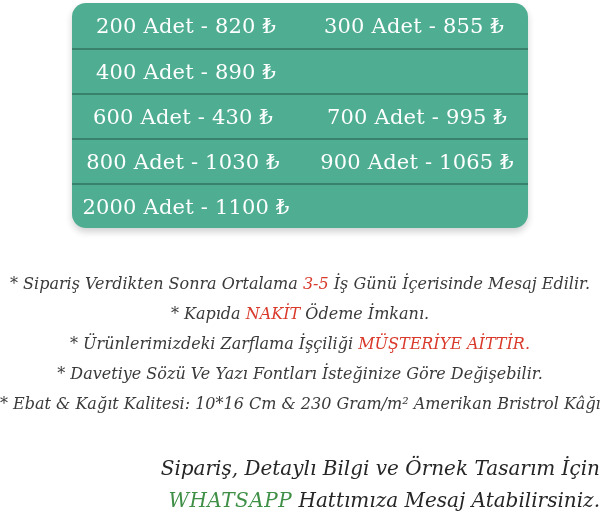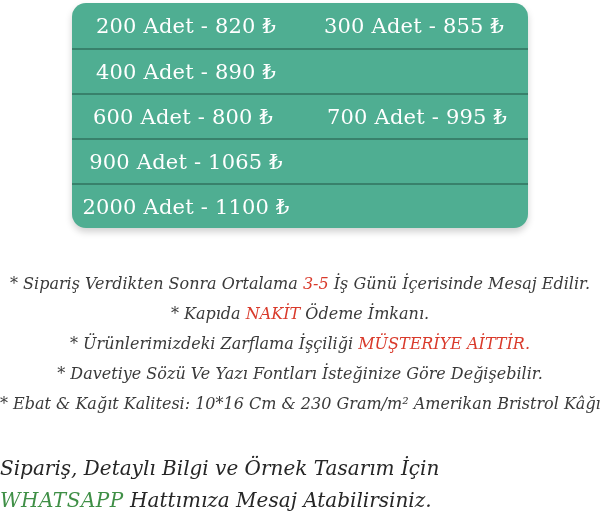--- a/index.html
+++ b/index.html
@@ -48,45 +48,46 @@
     font-style: italic;
     font-size: 16px;
     line-height: 30px;
     color: var(--note-text, #3a3a3a);
     white-space: nowrap;
   }
   .note-highlight { color: var(--highlight-red, #d93a2b); }
   .footer {
     position: absolute;
     top: 452px; left: 0; right: 0;
-    text-align: left;
+    text-align: right;
     font-style: italic;
     font-size: 20px;
     line-height: 32px;
     color: #262626;
     white-space: nowrap;
   }
   .whatsapp { color: var(--whatsapp-green, #3f8f46); letter-spacing: 0.5px; }
 </style>
 </head>
 <body>
 
 <div class="price-table">
   <div class="price-row">
     <div class="price-cell">200 Adet - 820 ₺</div>
     <div class="price-cell">300 Adet - 855 ₺</div>
   </div>
   <div class="price-row">
     <div class="price-cell">400 Adet - 890 ₺</div>
   </div>
   <div class="price-row">
-    <div class="price-cell">600 Adet - 800 ₺</div>
+    <div class="price-cell">600 Adet - 430 ₺</div>
     <div class="price-cell">700 Adet - 995 ₺</div>
   </div>
   <div class="price-row">
+    <div class="price-cell">800 Adet - 1030 ₺</div>
     <div class="price-cell">900 Adet - 1065 ₺</div>
   </div>
   <div class="price-row">
     <div class="price-cell">2000 Adet - 1100 ₺</div>
   </div>
 </div>
 
 <div class="notes">
   <div class="note-line"><span>* Sipariş Verdikten Sonra Ortalama </span><span class="note-highlight">3-5</span><span> İş Günü İçerisinde Mesaj Edilir.</span></div>
   <div class="note-line"><span>* Kapıda </span><span class="note-highlight">NAKİT</span><span> Ödeme İmkanı.</span></div>

